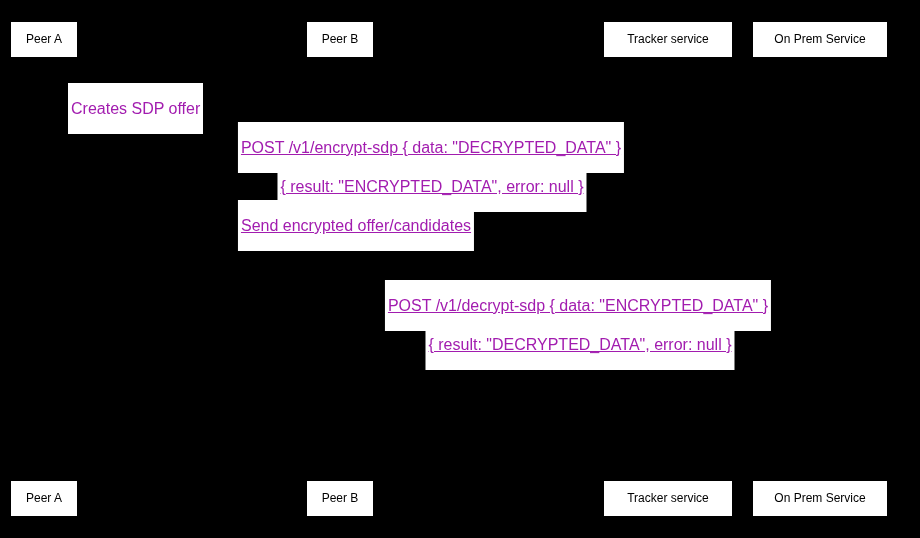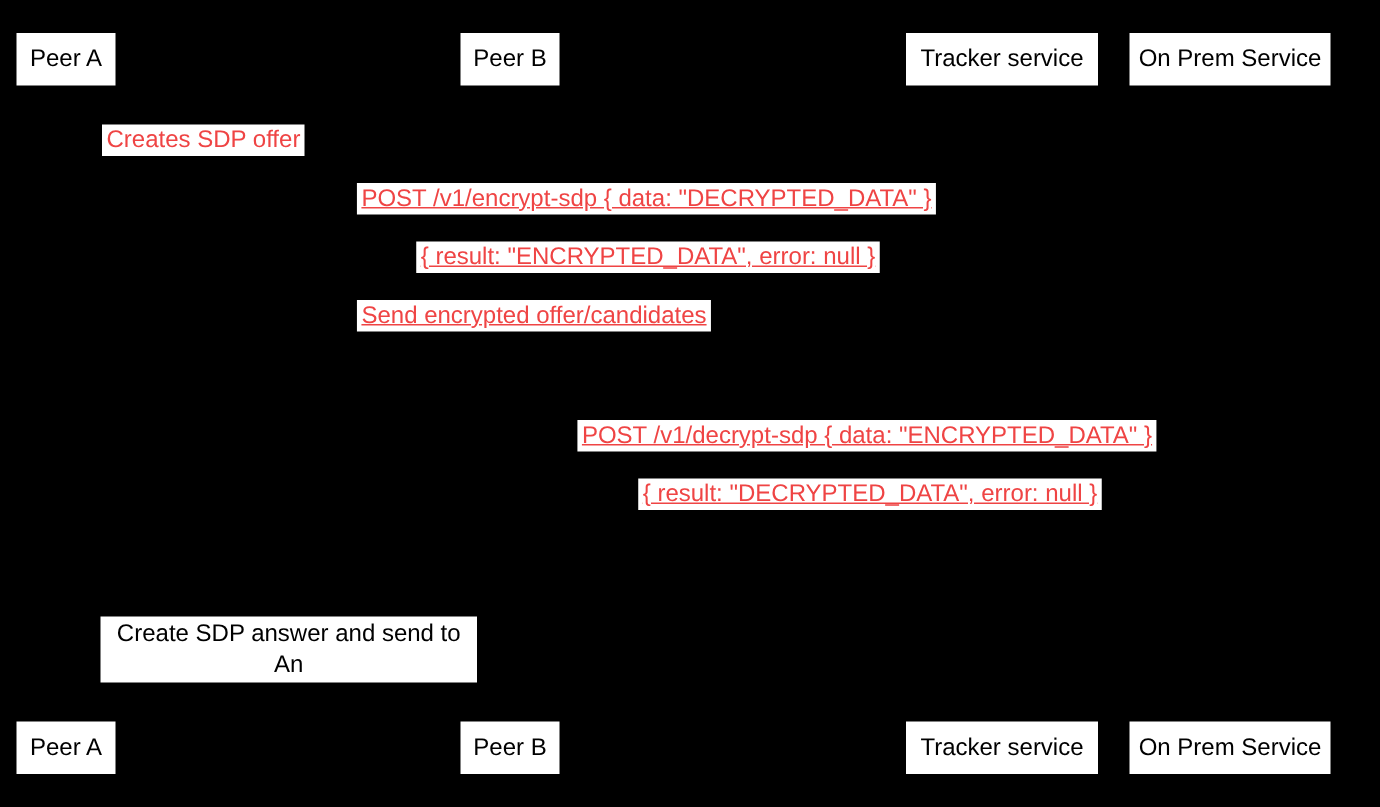--- a/index.html
+++ b/index.html
@@ -16,32 +16,32 @@
     font-family: "Liberation Sans", sans-serif;
     color: #000000;
   }
   .actor {
     position: absolute;
     height: 35px;
     line-height: 35px;
     background: #ffffff;
     color: #000000;
     text-align: center;
-    font-size: 16px;
+    font-size: 12px;
     white-space: nowrap;
   }
   .msg {
     position: absolute;
     height: 21px;
     line-height: 21px;
     background: #ffffff;
-    color: #ef4444;
+    color: #a21caf;
     font-size: 16px;
     white-space: nowrap;
-    padding: 0 3px;
+    padding: 15px 3px;
   }
   .msg.center {
     transform: translateX(-50%);
     text-decoration: underline;
   }
   .note {
     position: absolute;
     left: 67px;
     top: 411px;
     width: 251px;
@@ -72,23 +72,19 @@
   <div class="msg center" style="left:432px;top:161px">{ result: "ENCRYPTED_DATA", error: null }</div>
 
   <div class="msg center" style="left:356px;top:200px">Send encrypted offer/candidates</div>
 
 
   <div class="msg center" style="left:578px;top:280px">POST /v1/decrypt-sdp { data: "ENCRYPTED_DATA" }</div>
 
   <div class="msg center" style="left:580px;top:319px">{ result: "DECRYPTED_DATA", error: null }</div>
 
 
-  <div class="note">
-    <div>Create SDP answer and send to An</div>
-    <div>using the same mechanism</div>
-  </div>
 
   <div class="actor" style="left:11px;top:481px;width:66px">Peer A</div>
   <div class="actor" style="left:307px;top:481px;width:66px">Peer B</div>
   <div class="actor" style="left:604px;top:481px;width:128px">Tracker service</div>
   <div class="actor" style="left:753px;top:481px;width:134px">On Prem Service</div>
 
 </div>
 
 </body></html>

